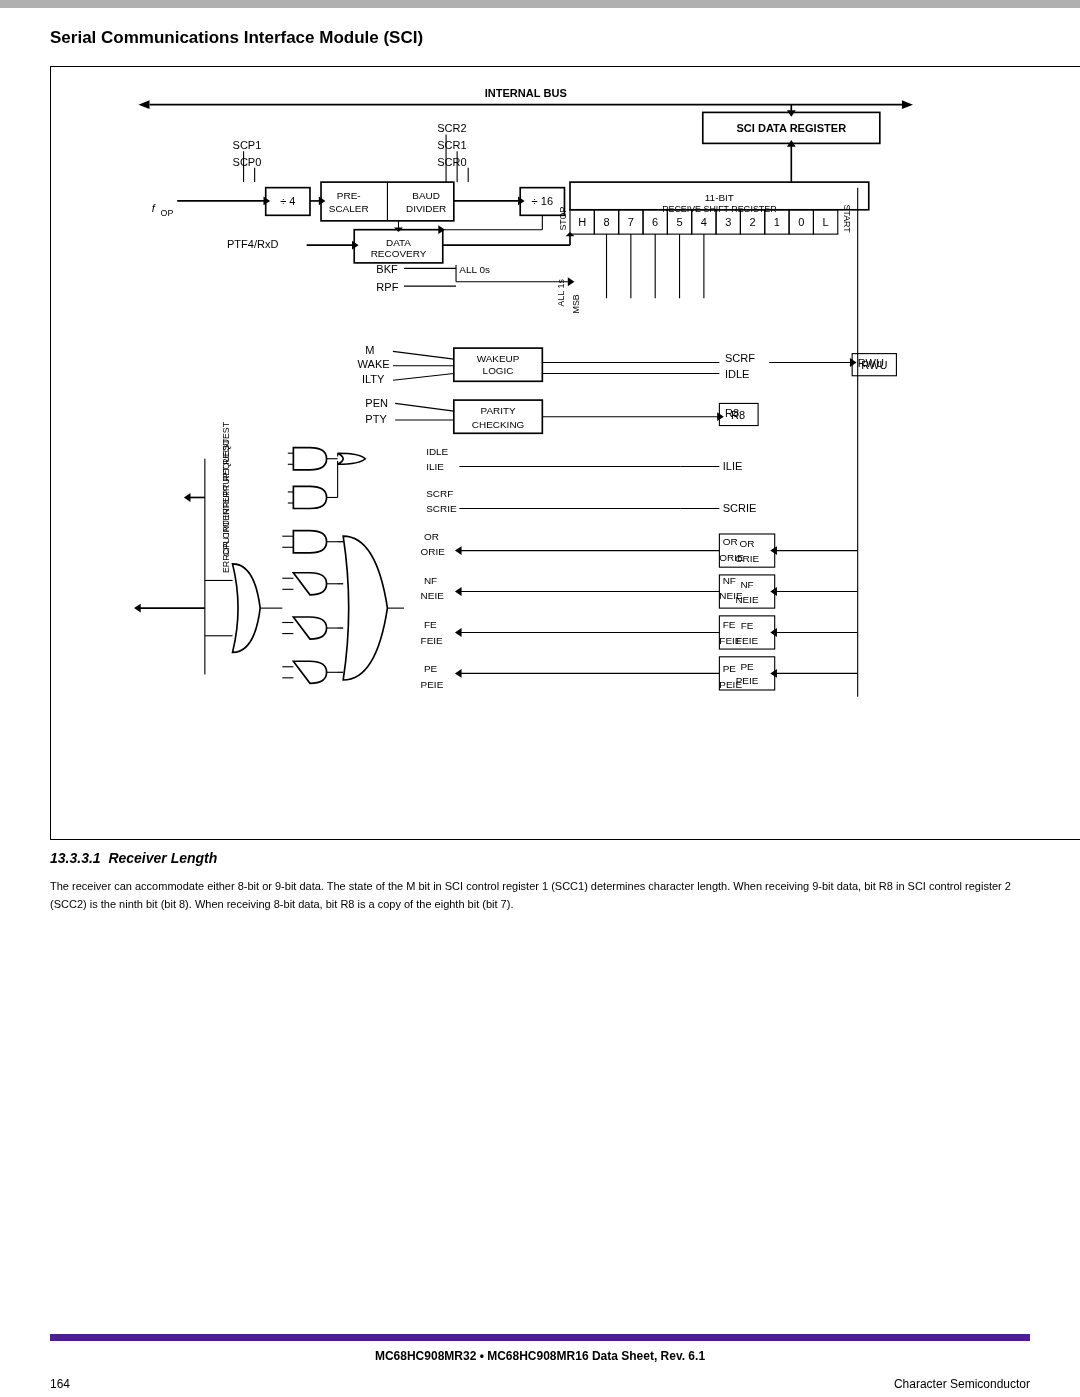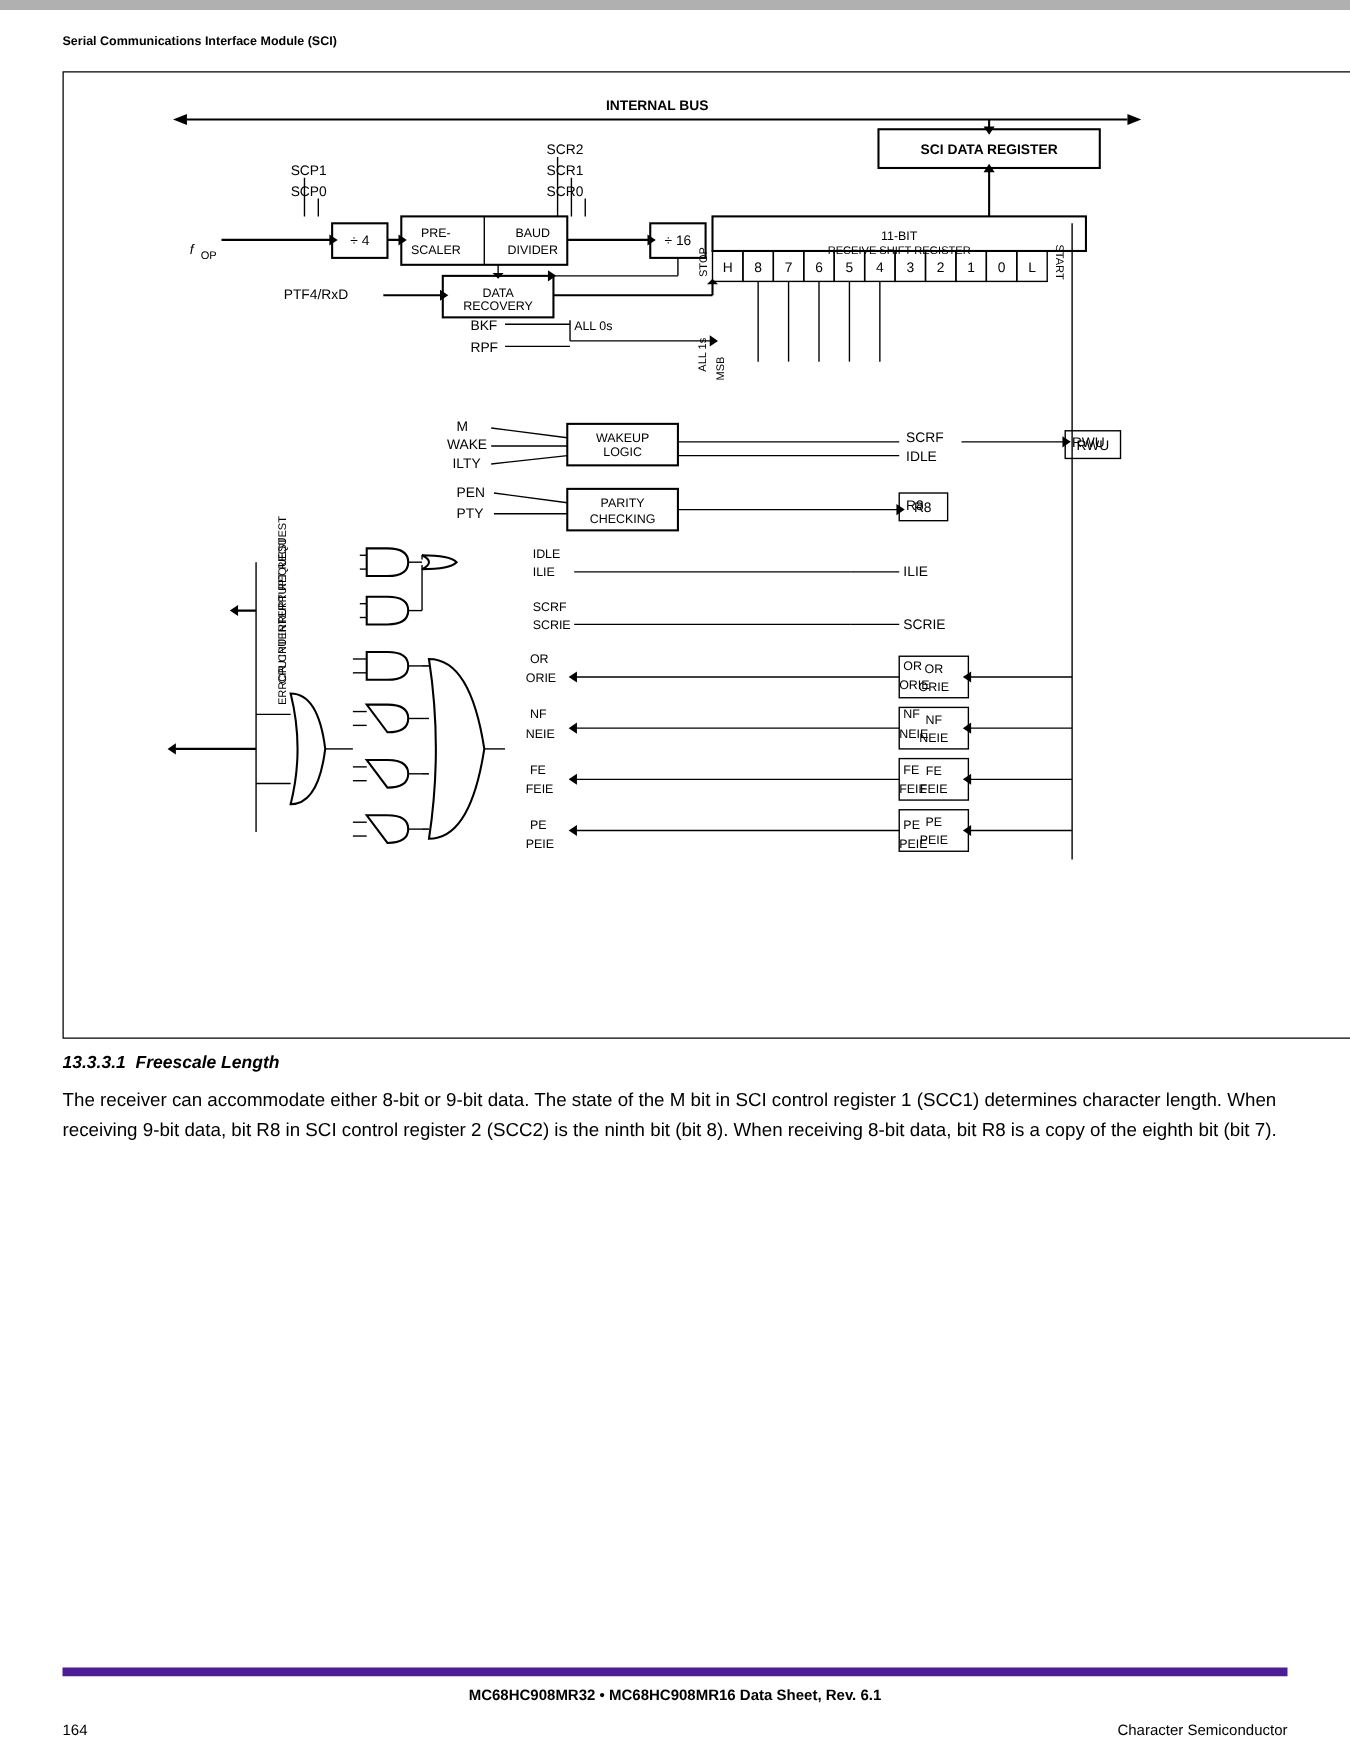--- a/index.html
+++ b/index.html
@@ -20,21 +20,21 @@
     }
     .top-bar {
       height: 8px;
       background: #b0b0b0;
     }
     .content {
       padding: 20px 50px 20px 50px;
       flex: 1;
     }
     .page-header {
-      font-size: 10px;
+      font-size: 17px;
       font-weight: bold;
       margin-bottom: 18px;
     }
     .diagram-container {
       border: 1px solid #000;
       padding: 10px;
       margin: 0 auto 10px auto;
       width: 1040px;
       position: relative;
       background: #fff;
@@ -50,21 +50,21 @@
       margin-bottom: 20px;
       margin-top: 8px;
     }
     .section-heading {
       font-size: 14px;
       font-weight: bold;
       font-style: italic;
       margin-bottom: 12px;
     }
     .body-text {
-      font-size: 15px;
+      font-size: 11px;
       line-height: 1.6;
       margin-bottom: 30px;
     }
     .footer-center {
       text-align: center;
       font-size: 12px;
       font-weight: bold;
       border-top: 7px solid #4c1d95;
       padding: 8px 0;
       margin: 0 50px;
@@ -384,21 +384,21 @@
         <line x1="720" y1="100" x2="720" y2="560" stroke="#000" stroke-width="1"></line>
 
         <line x1="660" y1="60" x2="660" y2="95" stroke="#000" stroke-width="1.5"></line>
         <polygon points="656,63 664,63 660,57" fill="#000"></polygon>
 
       </svg>
     </div>
 
 
     <div class="section-heading">
-      <span>13.3.3.1</span>&nbsp;&nbsp;<span>Freescale Length</span>
+      <span>13.3.3.1</span>&nbsp;&nbsp;<span>Receiver Length</span>
     </div>
 
     <div class="body-text">
       <span>The receiver can accommodate either 8-bit or 9-bit data. The state of the M bit in SCI control register 1 (SCC1) determines character length. When receiving 9-bit data, bit R8 in SCI control register 2 (SCC2) is the ninth bit (bit 8). When receiving 8-bit data, bit R8 is a copy of the eighth bit (bit 7).</span>
     </div>
   </div>
 
   <div style="margin-top: auto;">
     <div class="footer-center">
       <span>MC68HC908MR32 • MC68HC908MR16 Data Sheet, Rev. 6.1</span>

